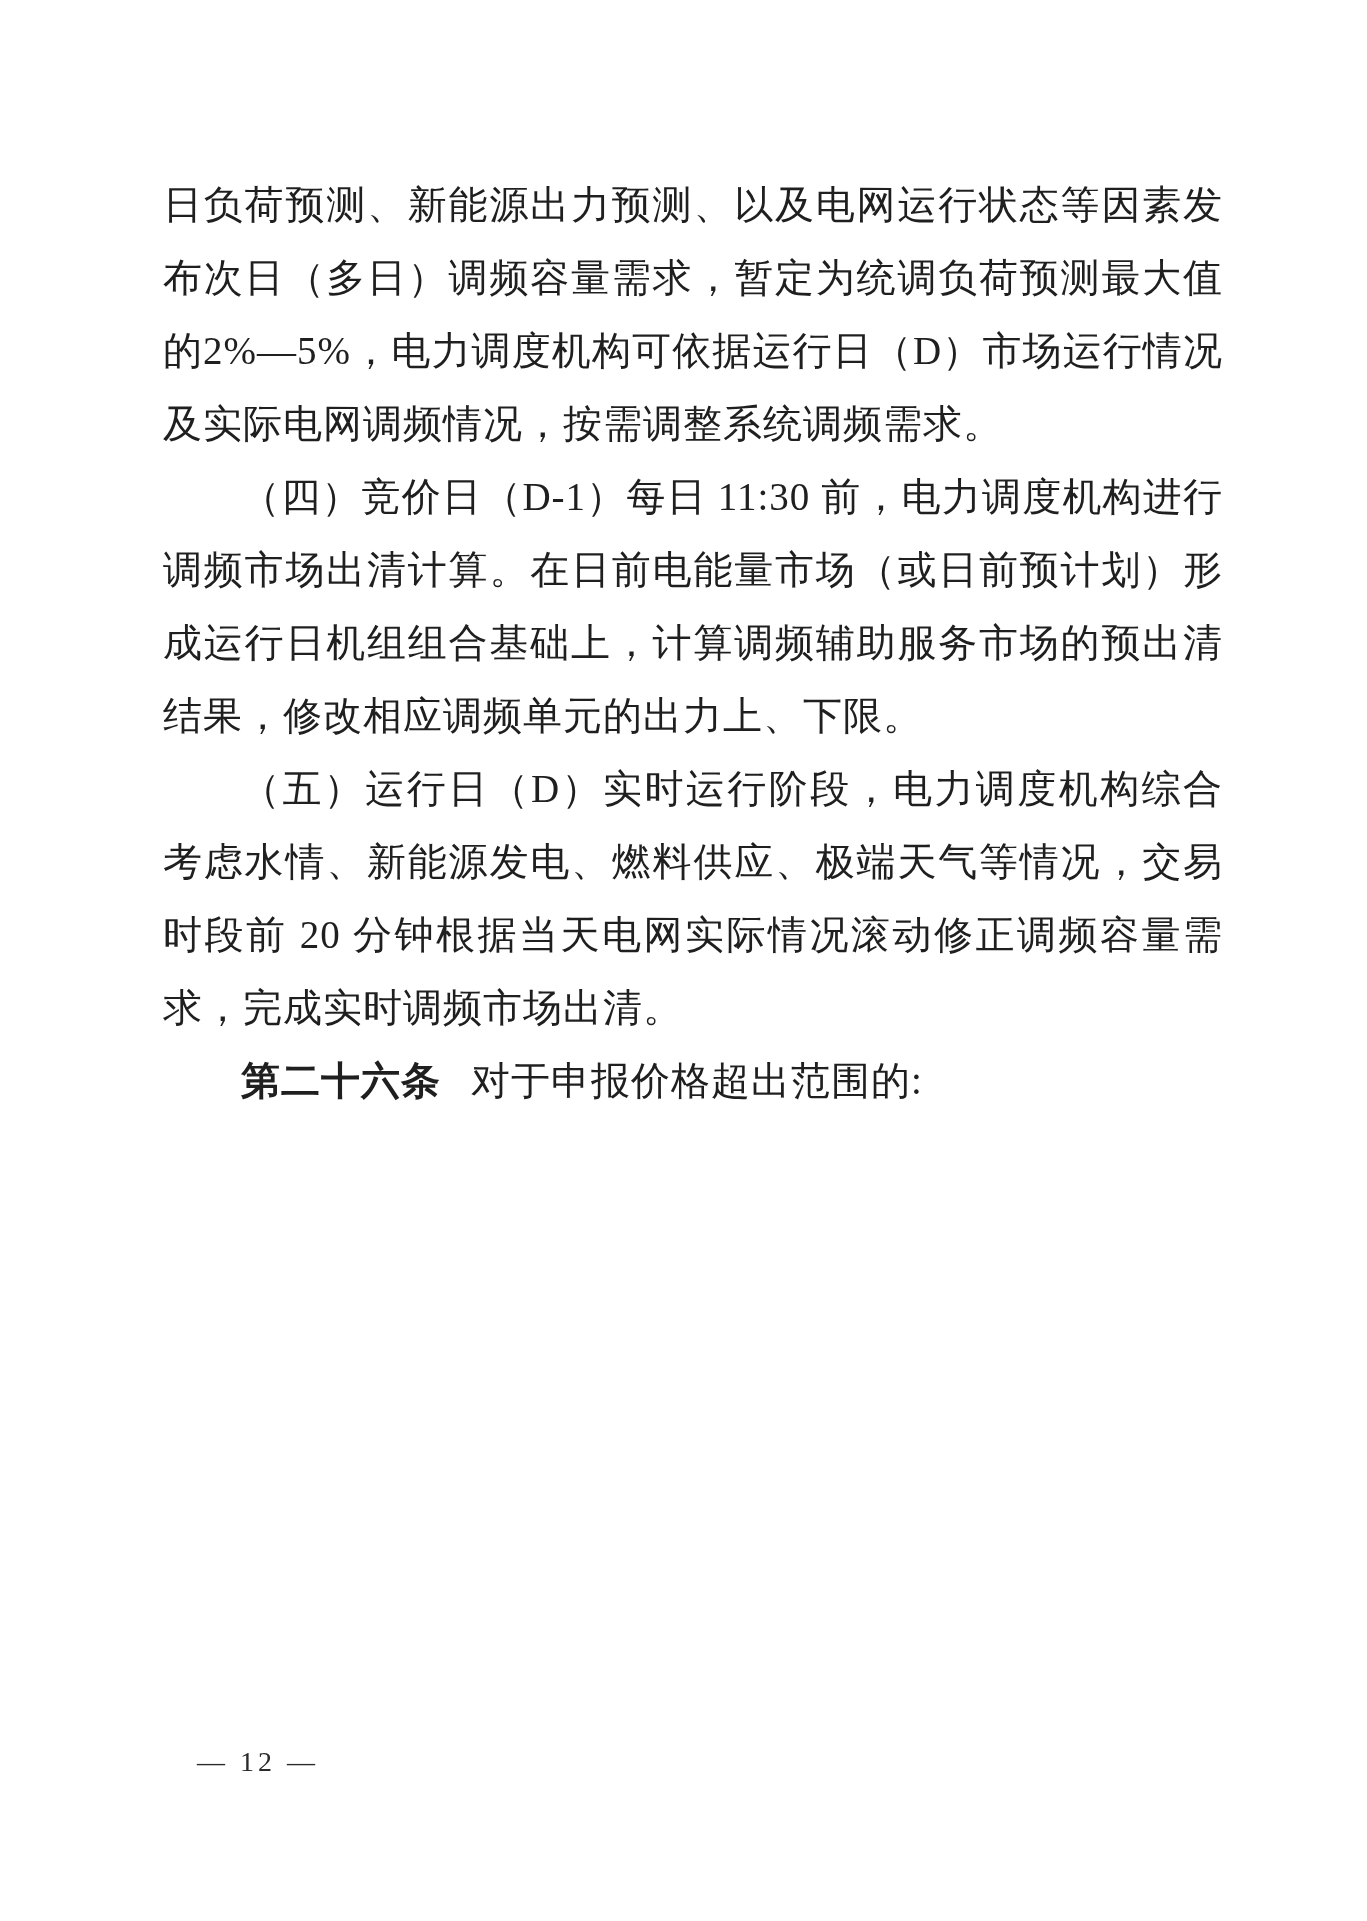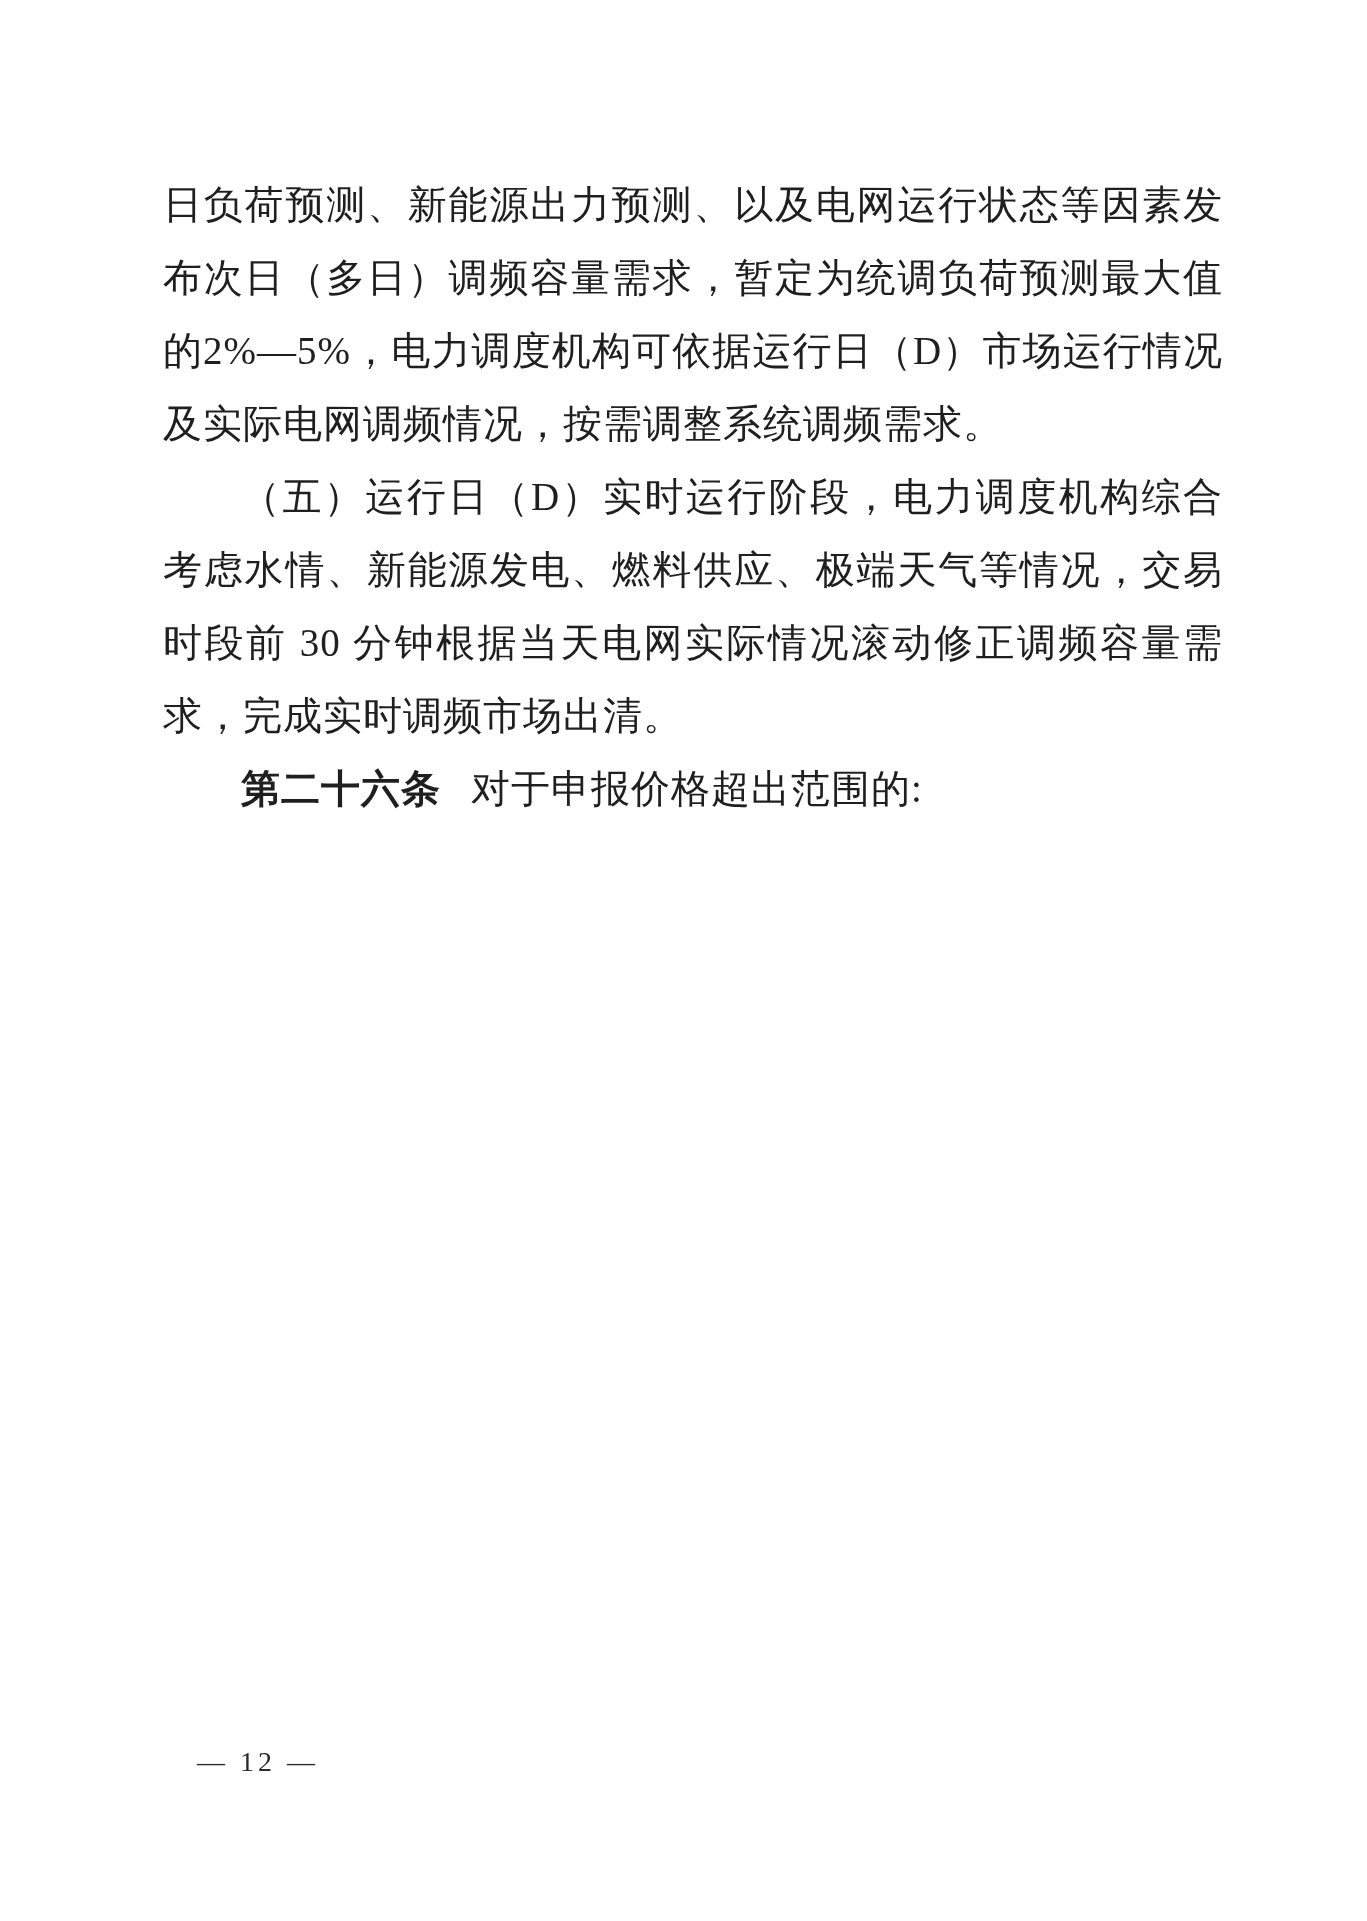--- a/index.html
+++ b/index.html
@@ -69,22 +69,23 @@
 </style>
 </head>
 <body>
 
 <div class="page">
 
   <div class="doc-body">
     <p class="para">日负荷预测、新能源出力预测、以及电网运行状态等因素发布次日（多日）调频容量需求，暂定为统调负荷预测最大值的2%—5%，电力调度机构可依据运行日（D）市场运行情况及实际电网调频情况，按需调整系统调频需求。</p>
 
 
+    <p class="para indent">（四）竞价日（D-1）每日 11:30 前，电力调度机构进行调频市场出清计算。在日前电能量市场（或日前预计划）形成运行日机组组合基础上，计算调频辅助服务市场的预出清结果，修改相应调频单元的出力上、下限。</p>
 
-    <p class="para indent">（五）运行日（D）实时运行阶段，电力调度机构综合考虑水情、新能源发电、燃料供应、极端天气等情况，交易时段前 30 分钟根据当天电网实际情况滚动修正调频容量需求，完成实时调频市场出清。</p>
+    <p class="para indent">（五）运行日（D）实时运行阶段，电力调度机构综合考虑水情、新能源发电、燃料供应、极端天气等情况，交易时段前 20 分钟根据当天电网实际情况滚动修正调频容量需求，完成实时调频市场出清。</p>
 
     <p class="para indent">
       <span class="article-no">第二十六条</span><span>对于申报价格超出范围的:</span>
     </p>
 
   </div>
 
   <div class="page-number">— 12 —</div>
 
   <div class="escn-logo" style="color: rgb(232, 35, 26);">

